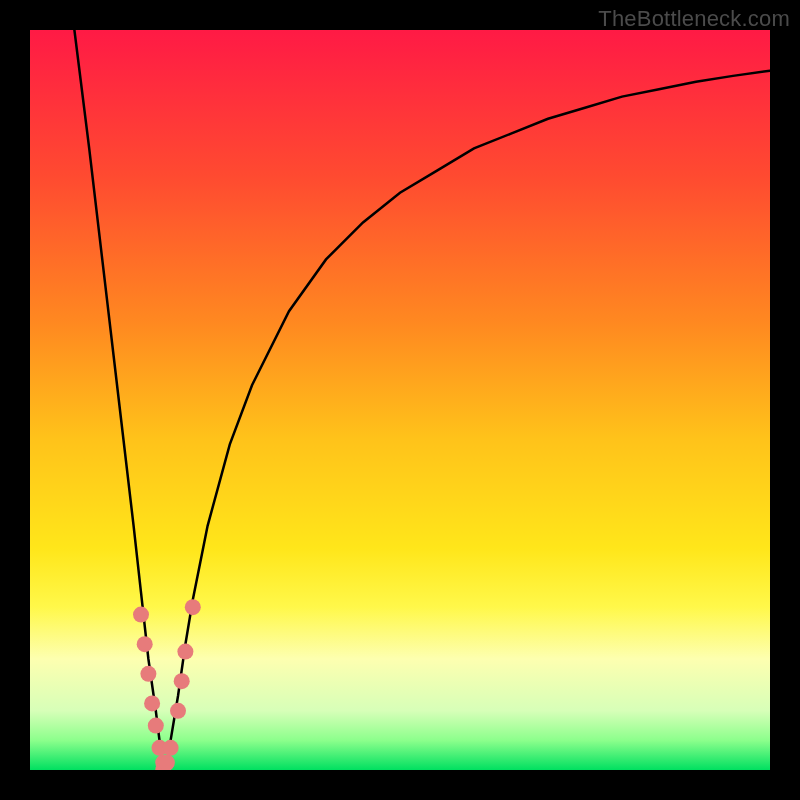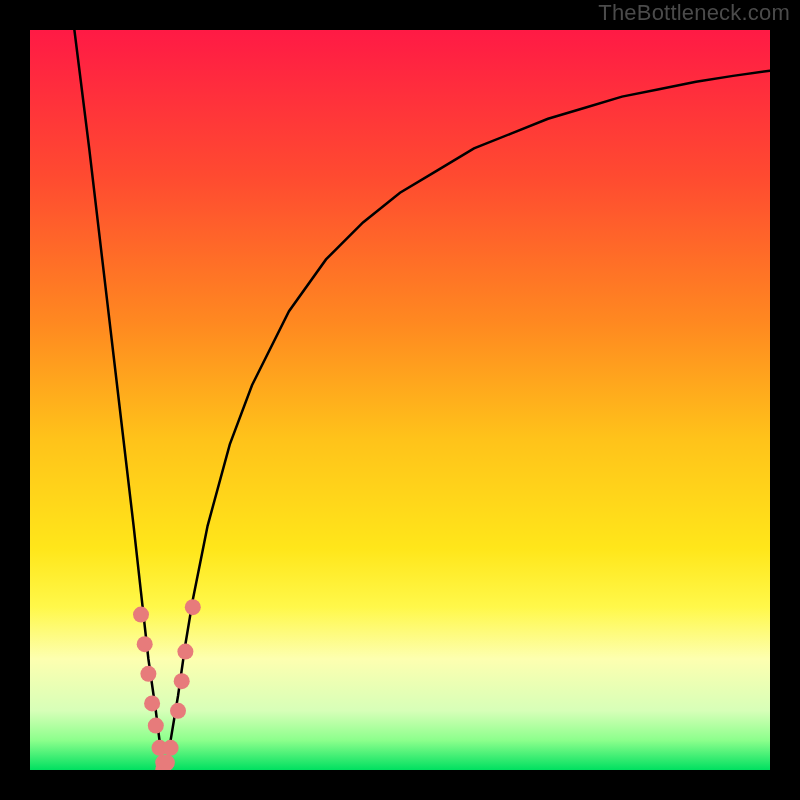--- a/index.html
+++ b/index.html
@@ -25,21 +25,21 @@
     width: 740px;
     height: 740px;
     overflow: hidden;
   }
   .gradient-bg {
     position: absolute;
     top: 0; left: 0; right: 0; bottom: 0;
   }
   .watermark {
     position: absolute;
-    top: 0;
+    top: 6px;
     right: 10px;
     color: #4b4b4b;
     font-size: 22px;
     font-weight: 500;
     letter-spacing: 0.2px;
   }
   svg.curves {
     position: absolute;
     top: 0; left: 0;
     width: 740px;

